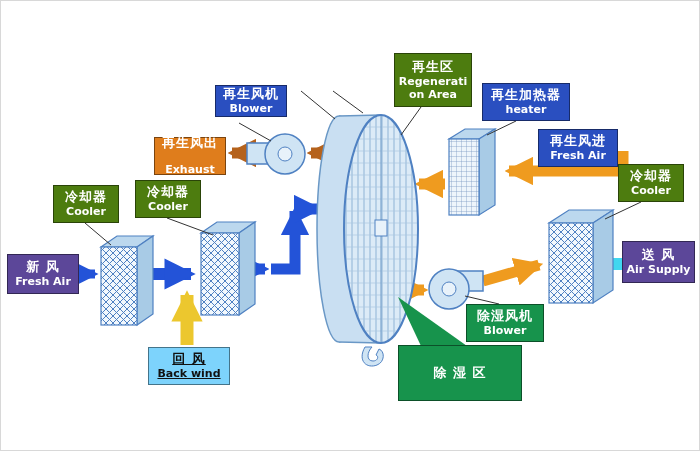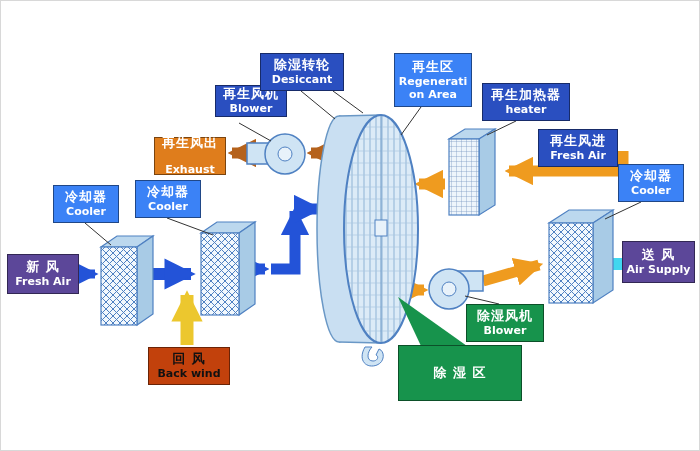--- a/index.html
+++ b/index.html
@@ -11,23 +11,23 @@
   #diagram-svg{position:absolute;left:0;top:0;z-index:1;}
   .label{
     position:absolute;z-index:2;display:flex;flex-direction:column;
     align-items:center;justify-content:center;text-align:center;
     color:#ffffff;font-weight:bold;box-sizing:border-box;
     border:1px solid rgba(0,0,0,.45);line-height:1.22;padding:1px 2px;
   }
   .label .zh{font-size:13px;letter-spacing:1px;white-space:nowrap;}
   .label .en{font-size:11px;word-break:break-word;}
   .purple{background:#5c4799;}
-  .teal{background:#3b82f6;}
+  .teal{background:#4d7c0f;}
   .blue{background:#2a4fc0;}
-  .yellow{background:#c2410c;color:#111111;}
+  .yellow{background:#7dd3fc;color:#111111;text-decoration:underline;}
   .orange{background:#df7d1c;gap:12px;}
   .green{background:#17934c;}
 </style>
 </head>
 <body>
 
 <div id="stage">
 
   <svg id="diagram-svg" width="700" height="451" viewBox="0 0 700 451">
     <defs>
@@ -174,24 +174,20 @@
   <div class="label blue" style="left:214px;top:84px;width:72px;height:32px">
     <span class="zh">再生风机</span>
     <span class="en">Blower</span>
   </div>
 
   <div class="label orange" style="left:153px;top:136px;width:72px;height:38px">
     <span class="zh">再生风出</span>
     <span class="en">Exhaust</span>
   </div>
 
-  <div class="label blue" style="left:259px;top:52px;width:84px;height:38px">
-    <span class="zh">除湿转轮</span>
-    <span class="en">Desiccant</span>
-  </div>
 
   <div class="label teal" style="left:393px;top:52px;width:78px;height:54px">
     <span class="zh">再生区</span>
     <span class="en">Regeneration Area</span>
   </div>
 
   <div class="label blue" style="left:481px;top:82px;width:88px;height:38px">
     <span class="zh">再生加热器</span>
     <span class="en">heater</span>
   </div>

